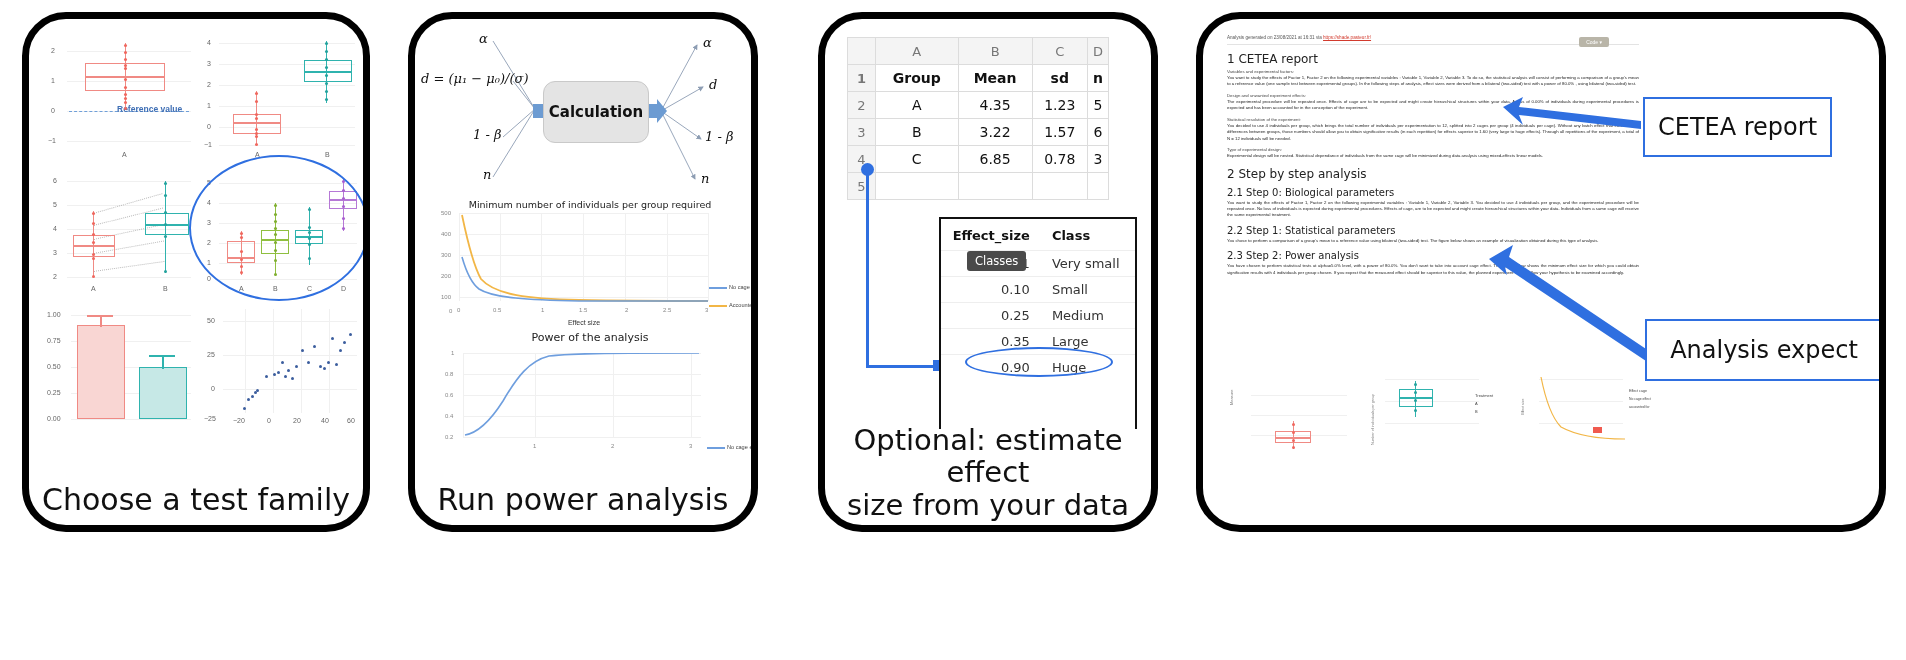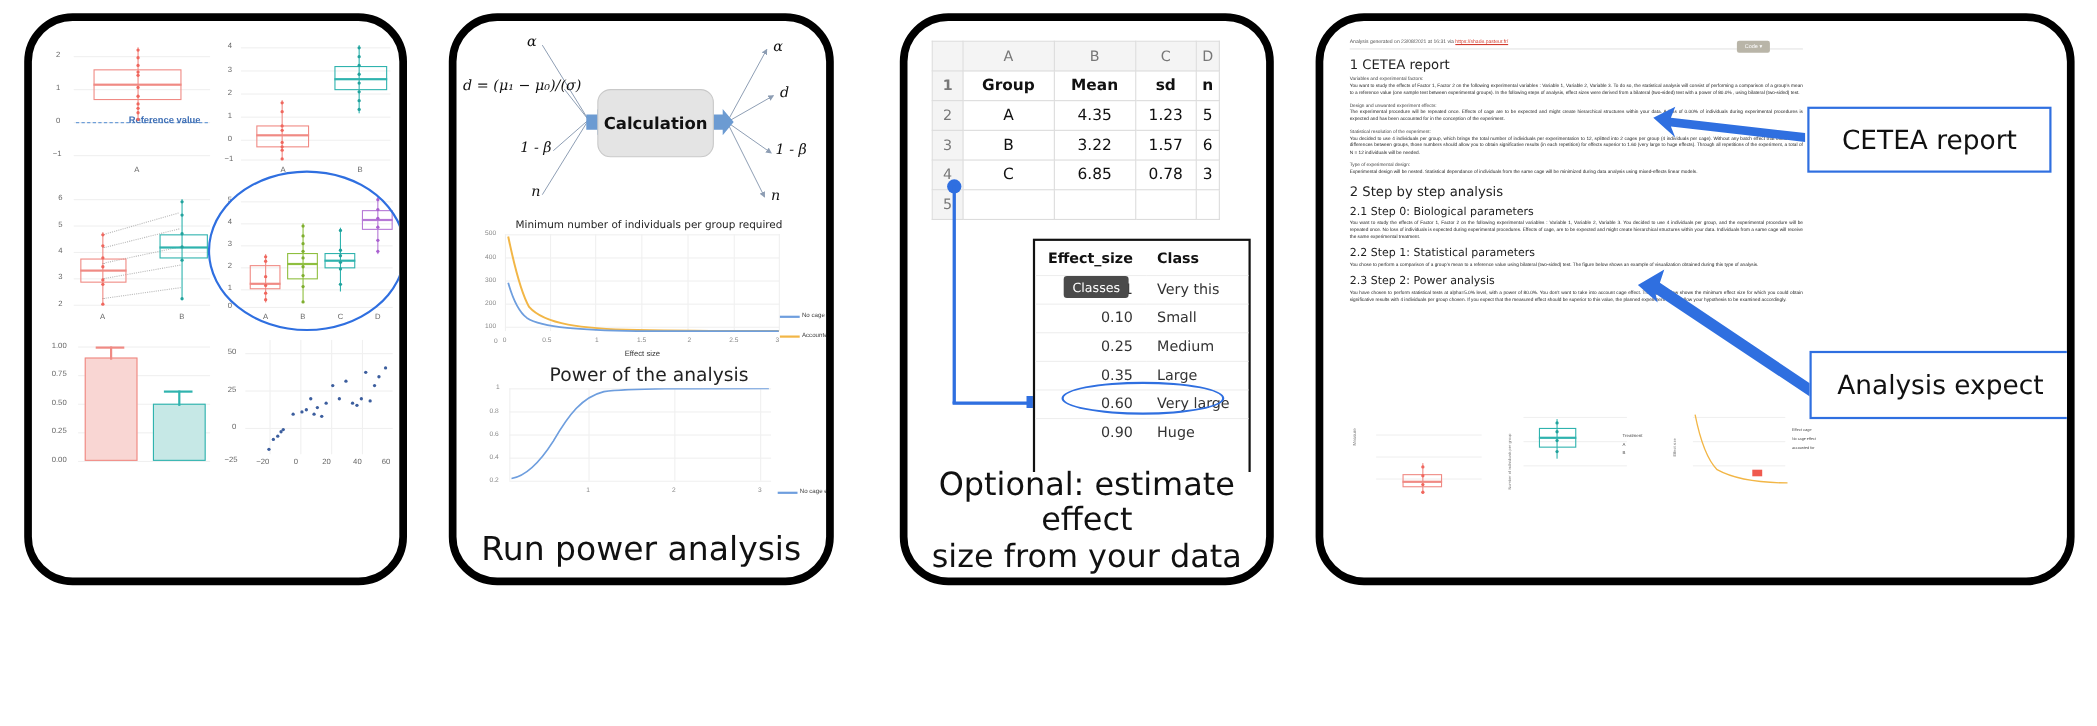--- a/index.html
+++ b/index.html
@@ -353,20 +353,21 @@
           <div class="pt" style="left:148px;top:30px;background:#3c5e9e;"></div>
           <div class="axis-lbl" style="left:32px;top:114px;">−20</div>
           <div class="axis-lbl" style="left:66px;top:114px;">0</div>
           <div class="axis-lbl" style="left:92px;top:114px;">20</div>
           <div class="axis-lbl" style="left:120px;top:114px;">40</div>
           <div class="axis-lbl" style="left:146px;top:114px;">60</div>
         </div>
 
       </div>
     </div>
+    <div class="panel-caption">Choose a test family</div>
   </div>
 
   <div class="panel" id="p2">
     <div class="panel-body">
 
       <div class="diag">
         <svg width="350" height="185" style="position:absolute;left:0;top:0;">
           <g stroke="#8d9db3" stroke-width="0.9" fill="none">
             <line x1="78" y1="22" x2="120" y2="90"></line>
             <line x1="98" y1="62" x2="120" y2="90"></line>
@@ -432,21 +433,21 @@
         <div class="tick" style="left:240px;top:112px;">2.5</div>
         <div class="tick" style="left:282px;top:112px;">3</div>
         <div class="xlab" style="left:36px;width:250px;top:124px;">Effect size</div>
         <div class="legend-line" style="left:286px;top:92px;background:#6e9ede;"></div>
         <div class="legend-txt" style="left:306px;top:89px;">No cage effect</div>
         <div class="legend-line" style="left:286px;top:110px;background:#f2b646;"></div>
         <div class="legend-txt" style="left:306px;top:107px;">Accounted for</div>
       </div>
 
       <div class="chart2" style="top:312px;height:132px;">
-        <div class="chart-title" style="top:0;font-size:17px;">Power of the analysis</div>
+        <div class="chart-title" style="top:0;font-size:11px;">Power of the analysis</div>
         <div style="position:absolute;left:40px;top:22px;width:238px;height:84px;">
           <div class="gridline" style="left:0;top:0;width:238px;height:1px;"></div>
           <div class="gridline" style="left:0;top:21px;width:238px;height:1px;"></div>
           <div class="gridline" style="left:0;top:42px;width:238px;height:1px;"></div>
           <div class="gridline" style="left:0;top:63px;width:238px;height:1px;"></div>
           <div class="gridline" style="left:0;top:84px;width:238px;height:1px;"></div>
           <div class="gridline" style="left:0;top:0;width:1px;height:84px;"></div>
           <div class="gridline" style="left:72px;top:0;width:1px;height:84px;"></div>
           <div class="gridline" style="left:150px;top:0;width:1px;height:84px;"></div>
           <div class="gridline" style="left:228px;top:0;width:1px;height:84px;"></div>
@@ -532,37 +533,33 @@
 
       <div class="esbox">
         <table>
           <tbody>
               <tr>
             <th class="c-val">Effect_size</th>
             <th class="c-cls">Class</th>
           </tr>
           <tr>
             <td class="c-val">0.01</td>
-            <td class="c-cls">Very this</td>
+            <td class="c-cls">Very small</td>
           </tr>
           <tr>
             <td class="c-val">0.10</td>
             <td class="c-cls">Small</td>
           </tr>
           <tr>
             <td class="c-val">0.25</td>
             <td class="c-cls">Medium</td>
           </tr>
           <tr>
             <td class="c-val">0.35</td>
             <td class="c-cls">Large</td>
-          </tr>
-          <tr>
-            <td class="c-val">0.60</td>
-            <td class="c-cls">Very large</td>
           </tr>
           <tr>
             <td class="c-val">0.90</td>
             <td class="c-cls">Huge</td>
           </tr>
         </tbody>
           </table>
         <div class="tooltip">Classes</div>
         <div class="ellipse-hl" style="left:24px;top:128px;width:148px;height:30px;"></div>
       </div>
@@ -660,21 +657,21 @@
       </div>
 
       <svg width="690" height="450" style="position:absolute;left:0;top:0;pointer-events:none;">
         <path d="M438,104 L302,88 L318,80 L300,90 L314,100 z" fill="none"></path>
         <g fill="#2f6fe0">
           <path d="M300,88 L320,78 L316,88 L438,102 L438,110 L316,96 L320,106 z"></path>
           <path d="M286,240 L310,226 L306,238 L452,336 L446,344 L302,248 L304,256 z"></path>
         </g>
       </svg>
 
-      <div class="callout" style="left:440px;top:78px;width:222px;height:60px;">
+      <div class="callout" style="left:440px;top:78px;width:189px;height:60px;">
         <span>CETEA report</span>
       </div>
       <div class="callout" style="left:442px;top:300px;width:238px;height:62px;">
         <span>Analysis expect</span>
       </div>
     </div>
   </div>
 
 </div>
 

